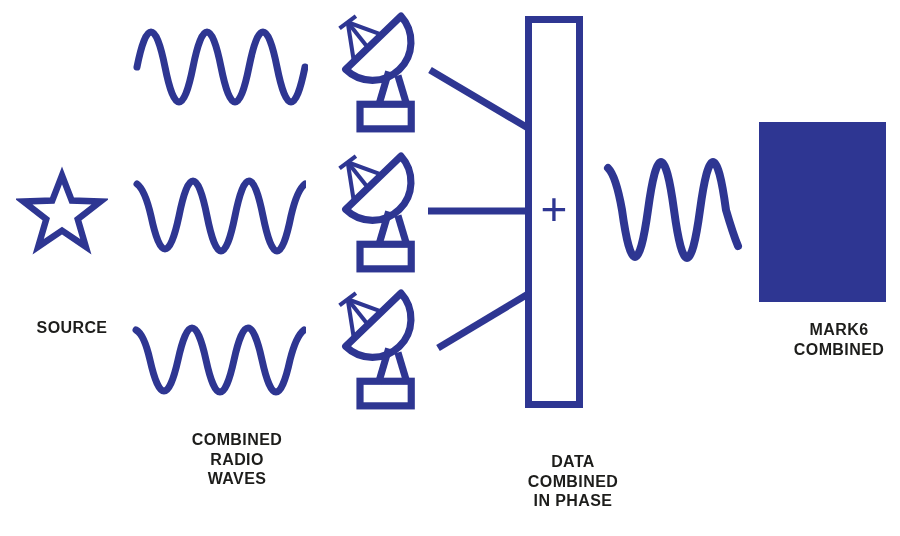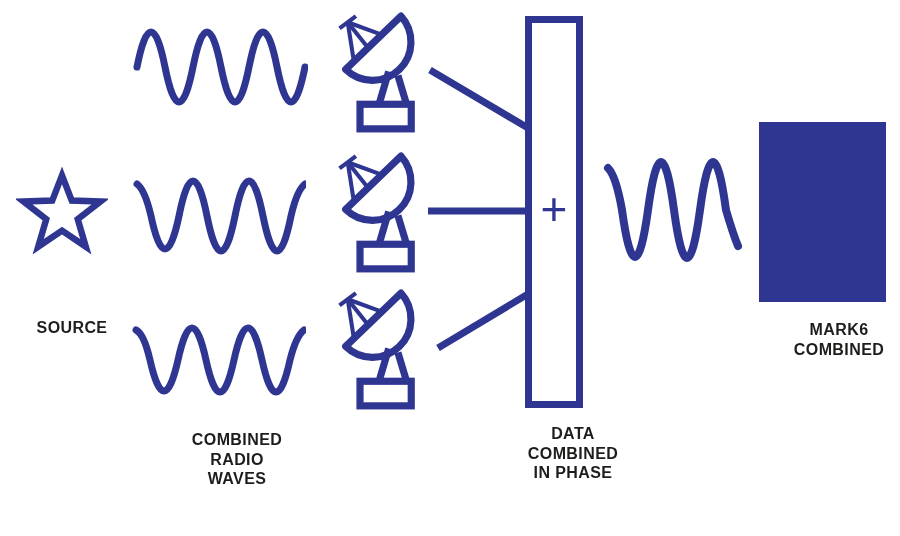--- a/index.html
+++ b/index.html
@@ -82,21 +82,21 @@
     </svg>
   <svg class="abs ink" style="left:333px;top:150px" width="95" height="125" viewBox="0 0 92 122">
       <use href="#dish"></use>
     </svg>
   <svg class="abs ink" style="left:333px;top:287px" width="95" height="125" viewBox="0 0 92 122">
       <use href="#dish"></use>
     </svg>
 
   <div class="combiner-box"></div>
   <div class="plus">+</div>
-  <div class="label" style="left:486px;top:424px;width:140px">DATA
+  <div class="label" style="left:486px;top:452px;width:140px">DATA
 COMBINED
 IN PHASE</div>
 
   <svg class="abs wave ink" style="left:600px;top:152px" width="150" height="122" viewBox="0 0 150 122">
     <path stroke-width="8" stroke-linecap="round" d="M8,16 q8,8 14,42 q13,94 26,0 q13,-96 26,0 q13,96 26,0 q13,-96 26,0 q7,24 12,36"></path>
   </svg>
 
   <div class="recorder"></div>
   <div class="label" style="left:752px;top:320px;width:140px">MARK6
 COMBINED</div>

